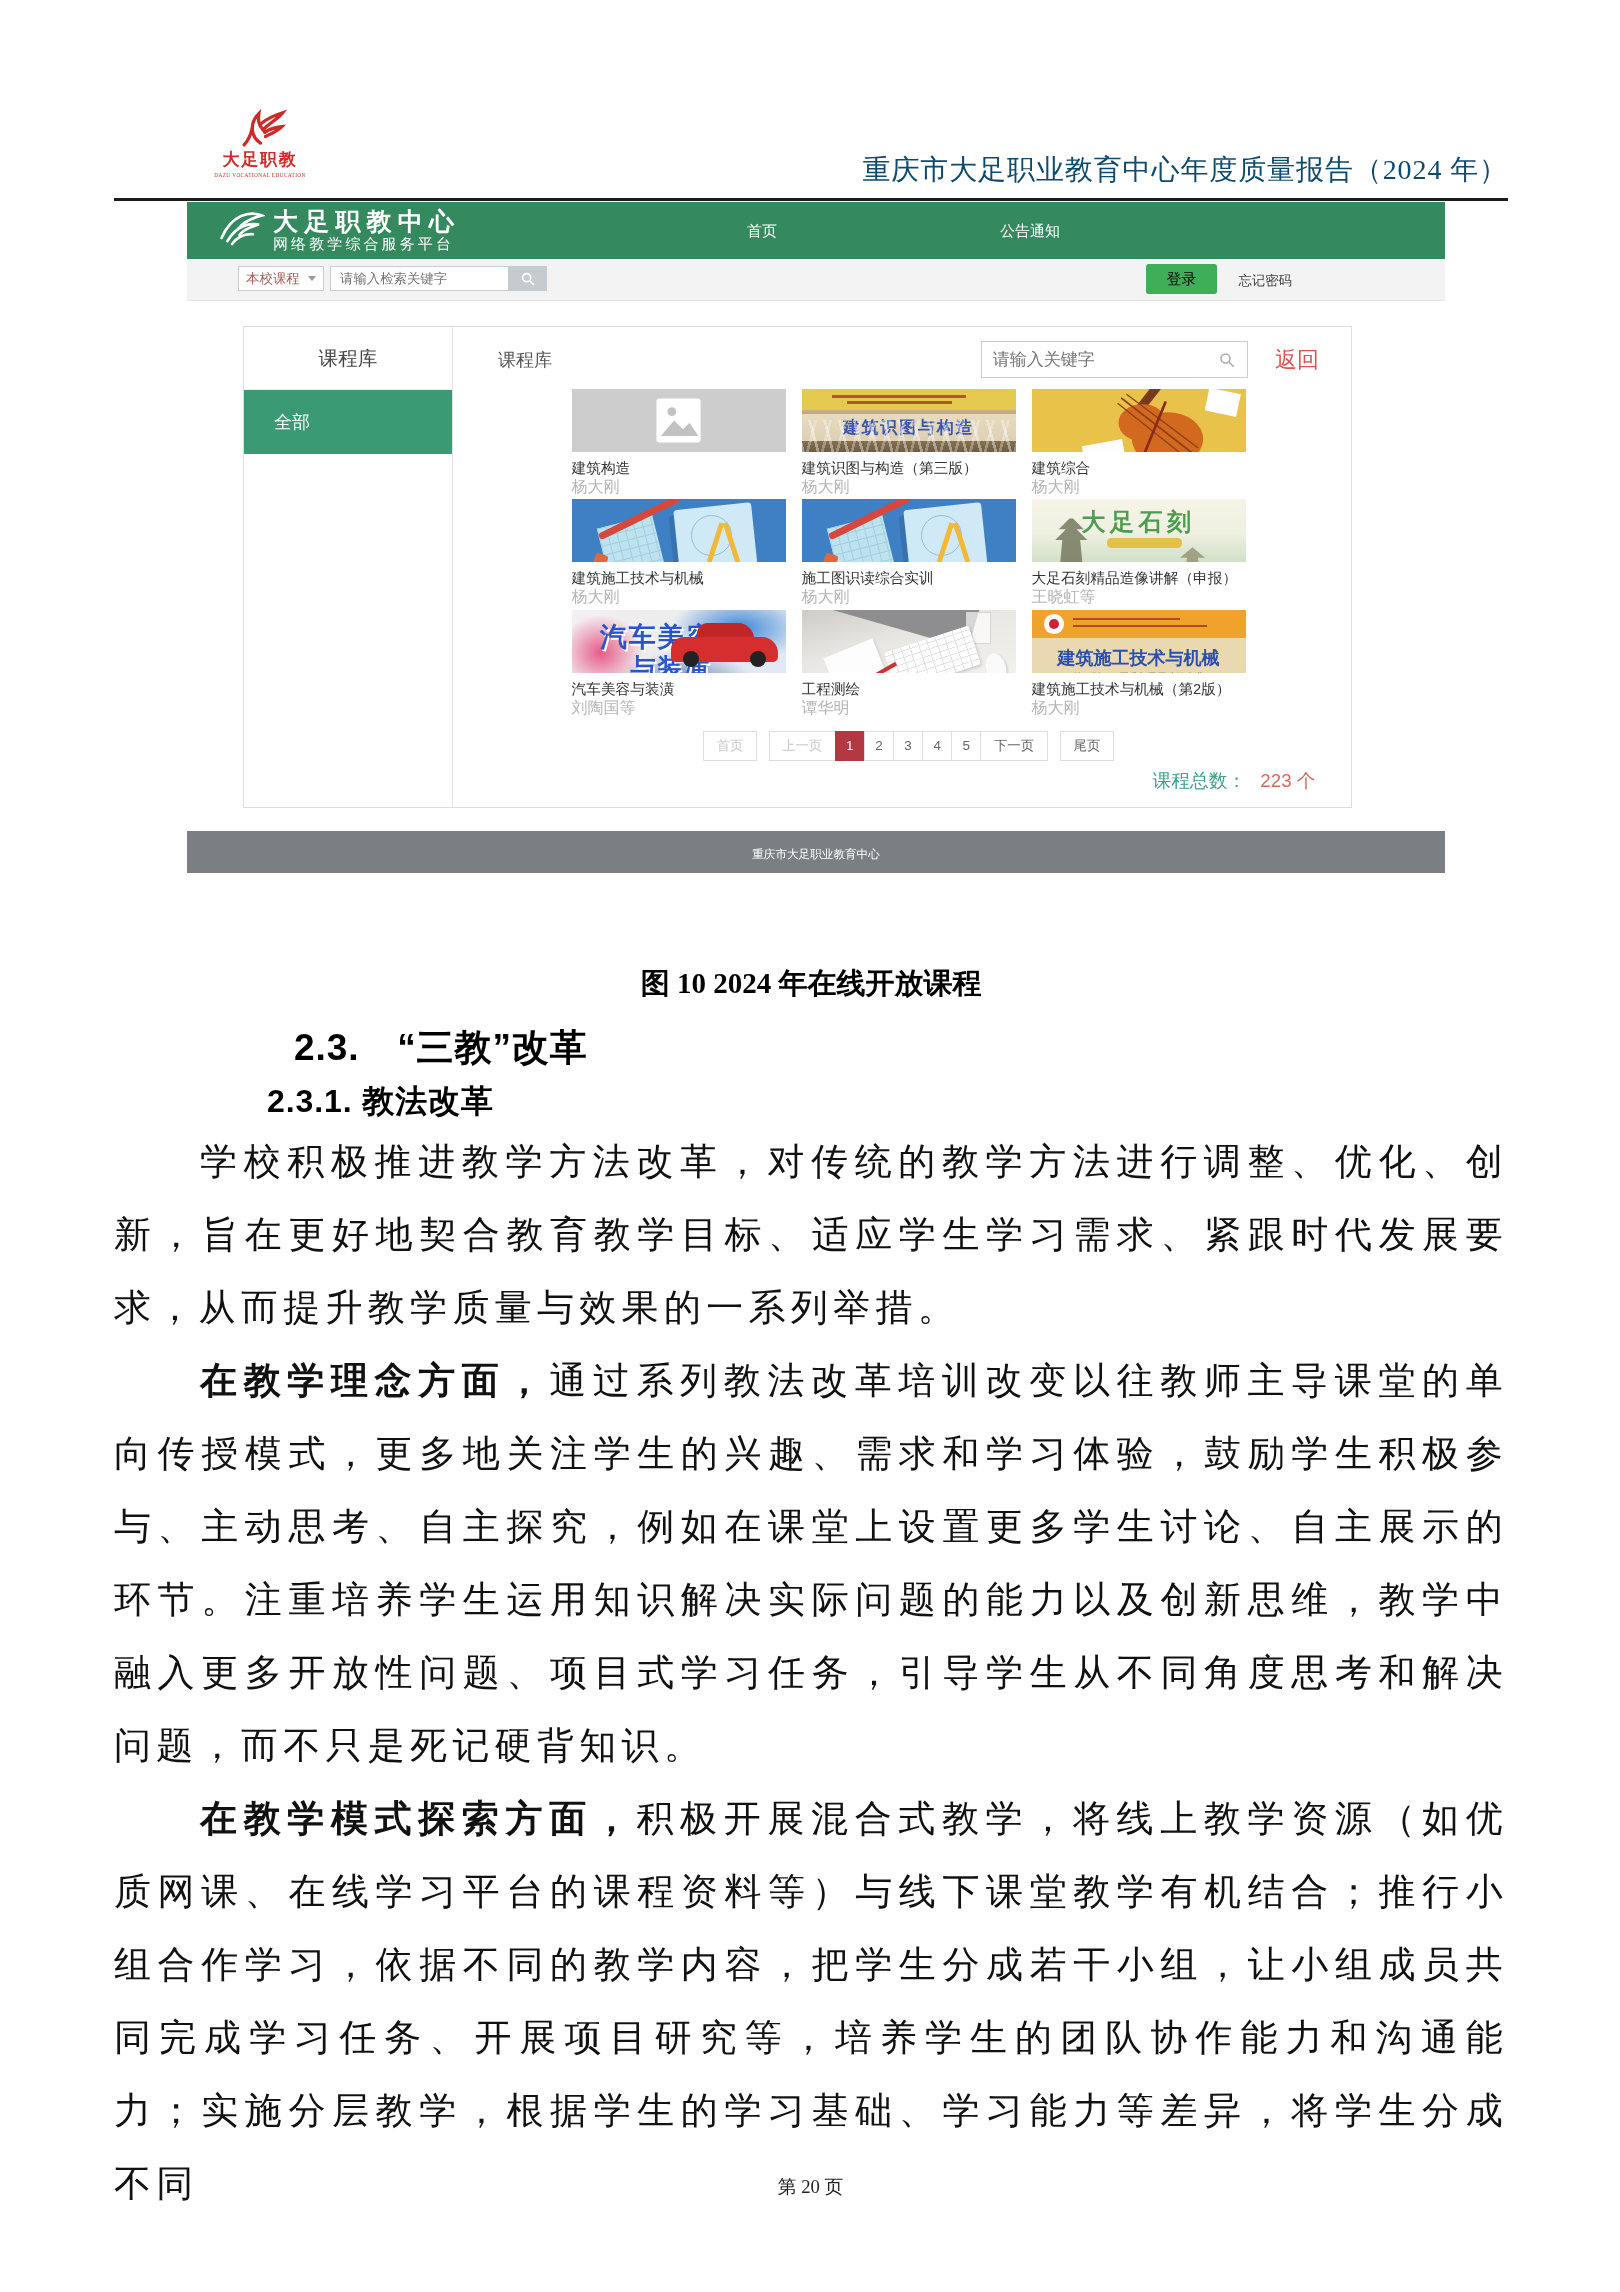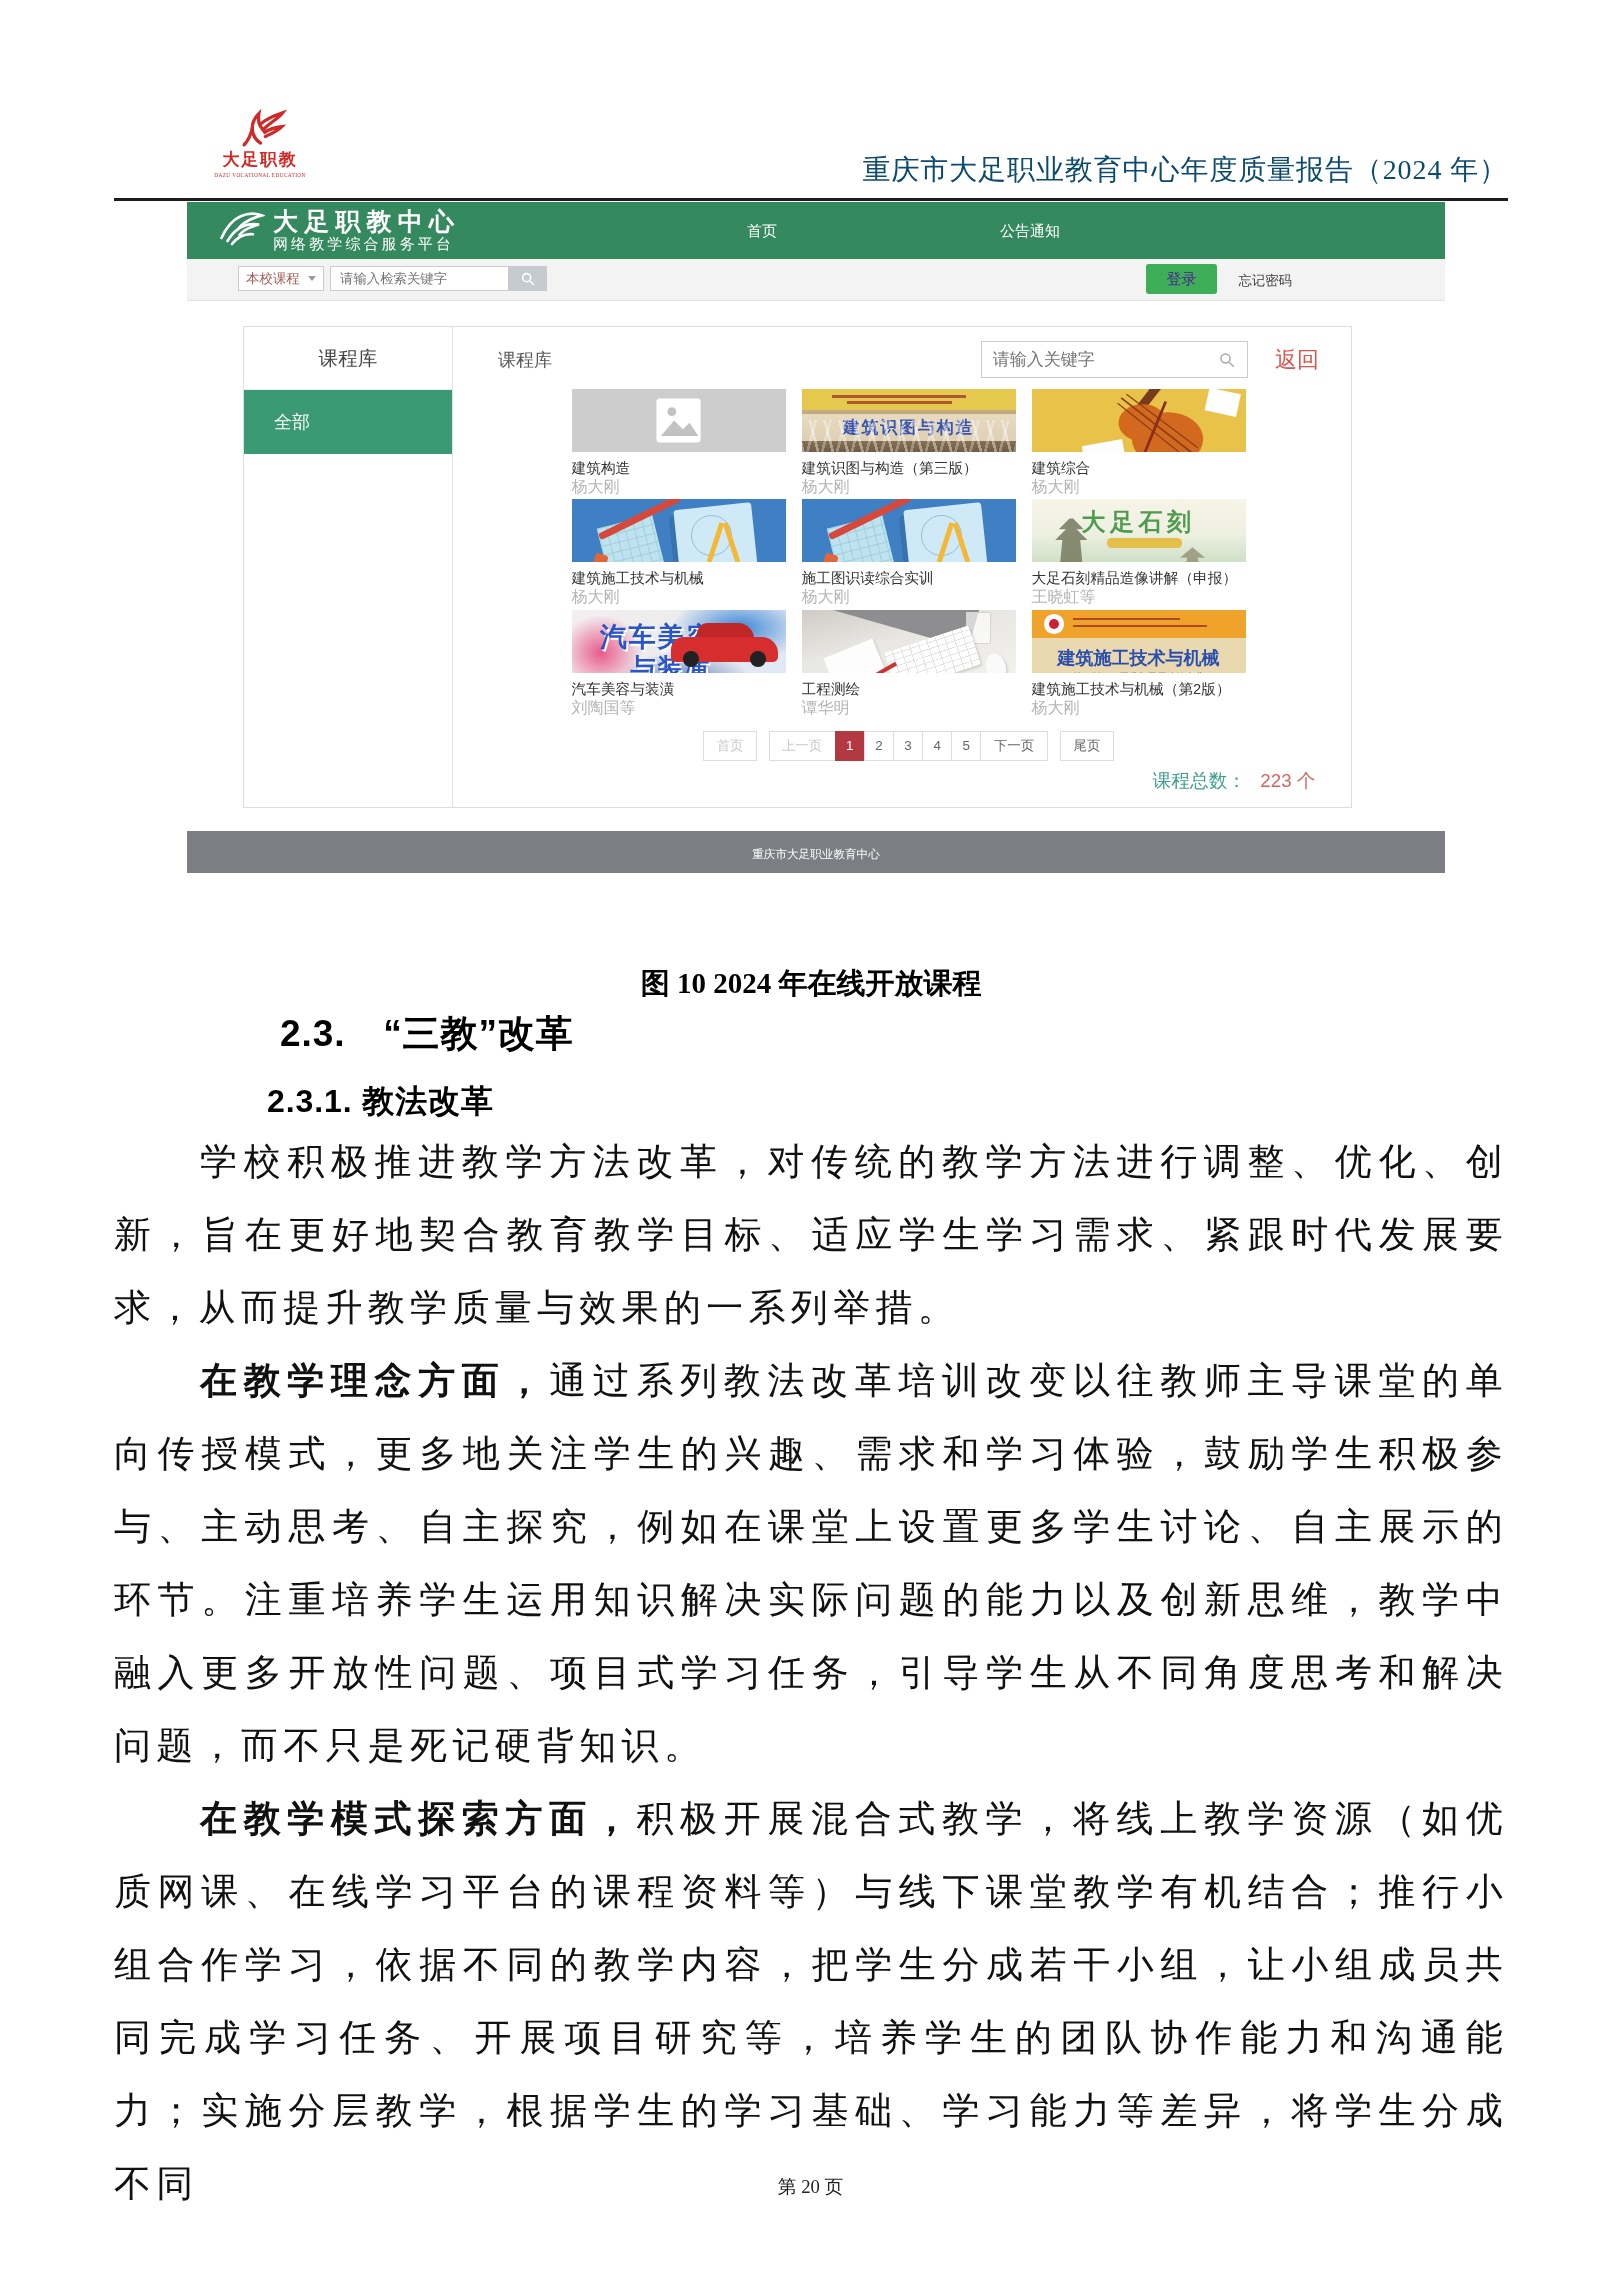--- a/index.html
+++ b/index.html
@@ -28,21 +28,21 @@
 
   .shot-toolbar{height:41px;background:#f3f3f3;border-bottom:0.9px solid #e2e2e2;position:relative;}
   .select{position:absolute;left:51px;top:7.1px;width:86px;height:25px;border:0.9px solid #ccc;background:#fff;
           font-size:13.4px;color:#9c5d55;display:flex;align-items:center;justify-content:space-between;
           padding:0 7.1px;box-sizing:border-box;}
   .caret{width:0;height:0;border-left:4.5px solid transparent;border-right:4.5px solid transparent;border-top:5.3px solid #999;}
   .tb-input{position:absolute;left:143px;top:7.1px;width:178px;height:25px;border:0.9px solid #ccc;border-right:none;
             background:#fff;font-size:13.4px;color:#999;padding:0 9px;box-sizing:border-box;outline:none;}
   .tb-btn{position:absolute;left:321px;top:7.1px;width:39px;height:25px;background:#c6cbd0;border:none;
           display:flex;align-items:center;justify-content:center;cursor:pointer;}
-  .login-btn{position:absolute;right:228px;top:5.3px;width:71px;height:30px;background:#3fae58;color:#4c1d95;
+  .login-btn{position:absolute;right:228px;top:5.3px;width:71px;height:30px;background:#3fae58;color:#000000;
              font-size:15px;text-align:center;line-height:30px;border-radius:2.7px;cursor:pointer;}
   .forgot{position:absolute;right:153px;top:12.5px;font-size:13.4px;color:#444;cursor:pointer;}
 
   .panel{margin:25px 0 0 56px;width:1109px;border:0.9px solid #ddd;display:flex;background:#fff;box-sizing:border-box;}
   .side{width:208px;border-right:0.9px solid #e2e2e2;}
   .side-title{height:62px;line-height:62px;text-align:center;font-size:19.6px;color:#444;border-bottom:0.9px solid #eee;}
   .side-item{height:64px;line-height:64px;background:#3a9a73;color:#fff;font-size:18px;padding-left:30px;cursor:pointer;}
   .main{flex:1;padding:14.3px 32px 12.5px 45px;}
   .main-head{display:flex;align-items:center;margin-bottom:10.7px;}
   .main-title{font-size:18px;color:#555;}
@@ -127,21 +127,21 @@
   .t-label{color:#3da08c;}
   .t-value{color:#d4685e;margin-left:14.3px;}
 
   .shot-footer{margin-top:23px;background:#7b7f83;color:#fff;text-align:center;padding:9.8px 0 11.6px;font-size:12.5px;}
   .f1 .admin{color:#e03a2f;margin-left:23px;cursor:pointer;}
   .f2{margin-top:5.3px;font-size:11.6px;}
 
   
   .caption{position:absolute;left:114px;top:964px;width:1394px;text-align:center;
            font-size:29px;font-weight:bold;color:#000;}
-  .h-sec{position:absolute;left:276px;top:1005px;margin:4px;font-size:37px;font-weight:bold;color:#000;
+  .h-sec{position:absolute;left:276px;top:1005px;margin:18px;font-size:37px;font-weight:bold;color:#000;
          font-family:"Liberation Sans","DejaVu Sans",sans-serif;letter-spacing:0.9px;}
   .h-sub{position:absolute;left:267px;top:1080px;margin:0;font-size:32px;font-weight:bold;color:#000;
          font-family:"Liberation Sans","DejaVu Sans",sans-serif;letter-spacing:0.9px;}
   .body-text{position:absolute;left:114px;top:1125px;width:1394px;}
   .para{margin:0;font-size:37px;line-height:73px;letter-spacing:5.3px;text-align:justify;color:#111;text-indent:86px;}
   .para b{font-weight:bold;}
   .page-footer{position:absolute;left:0;bottom:93px;width:100%;text-align:center;font-size:18.7px;color:#222;}
 </style>
 </head>
 <body>

